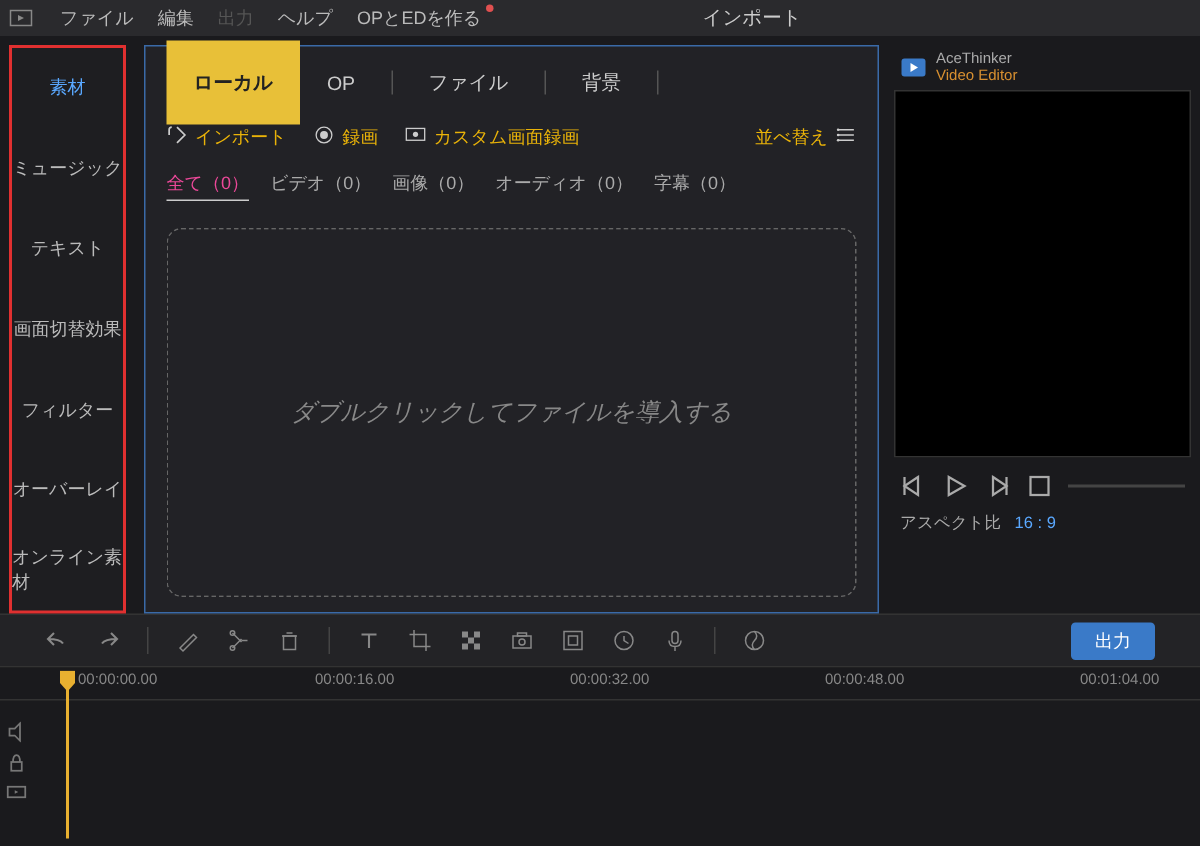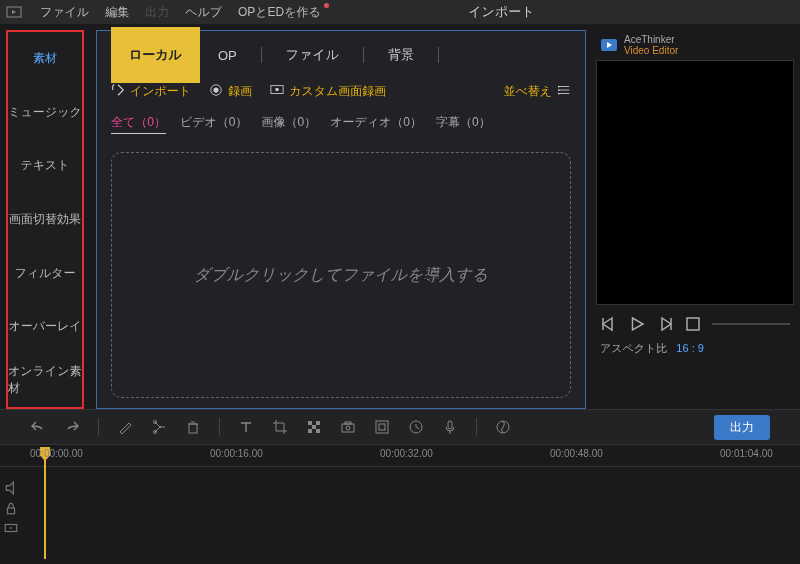--- a/index.html
+++ b/index.html
@@ -496,21 +496,21 @@
         <path d="M8 2 Q11 5 8 8 Q5 11 8 14" stroke="#888" fill="none"></path>
       </svg>
     </span>
   <span class="output-btn">出力</span>
 </div>
 
 <div class="timeline">
   <div class="ruler">
     <div class="playhead"></div>
     <div class="playhead-line"></div>
-    <span class="tick" style="left:30px">00:00:00.00</span>
+    <span class="tick" style="left:52px">00:00:00.00</span>
     <span class="tick" style="left:210px">00:00:16.00</span>
     <span class="tick" style="left:380px">00:00:32.00</span>
     <span class="tick" style="left:550px">00:00:48.00</span>
     <span class="tick" style="left:720px">00:01:04.00</span>
   </div>
   <div class="track-controls">
     <span class="tc">
         <svg viewBox="0 0 12 12">
           <polygon points="2,4 5,4 8,1 8,11 5,8 2,8" fill="none" stroke="#777"></polygon>
         </svg>

